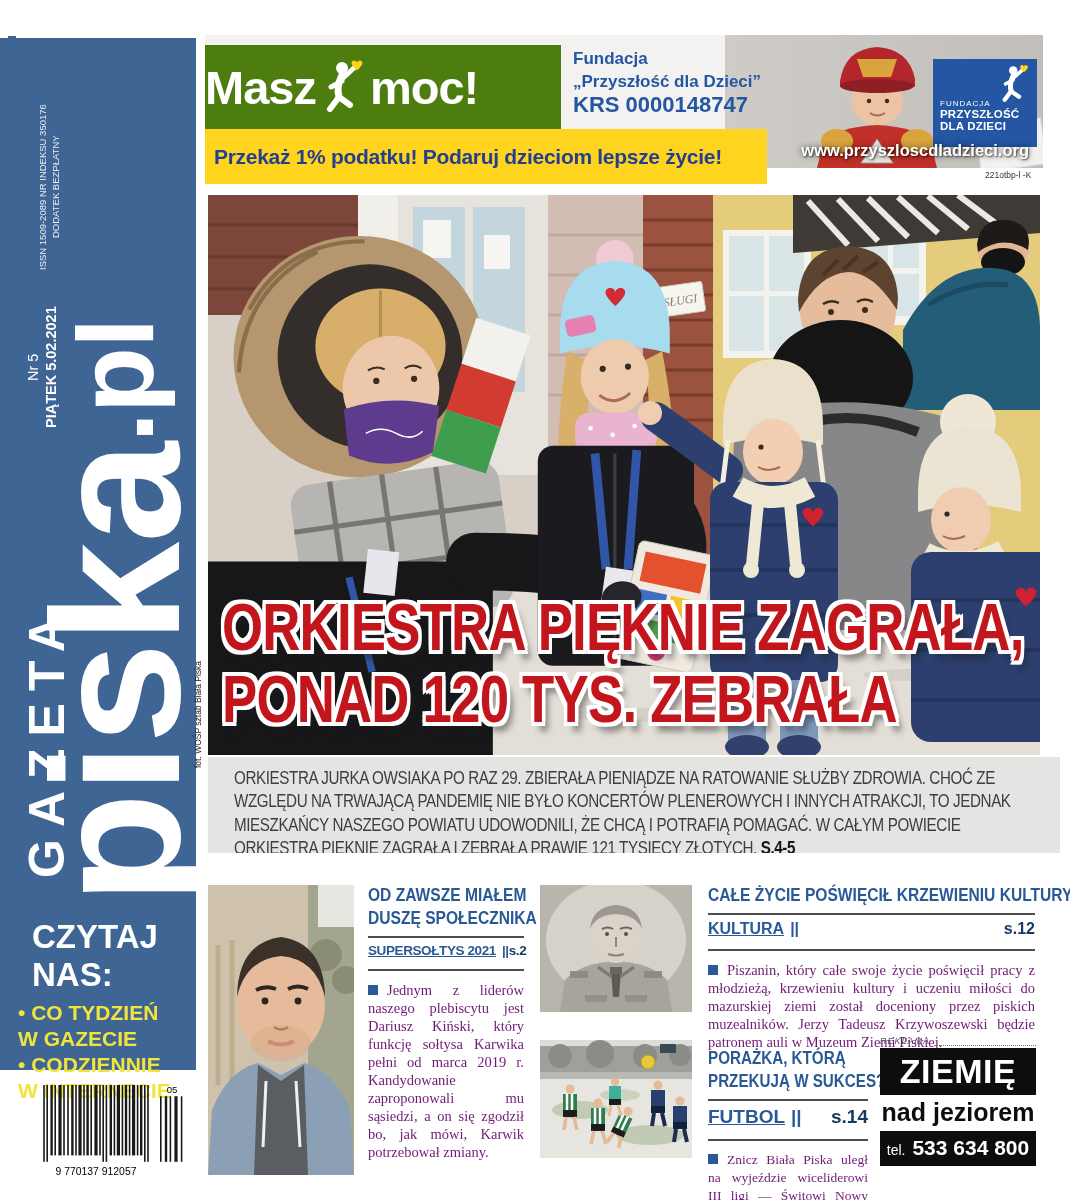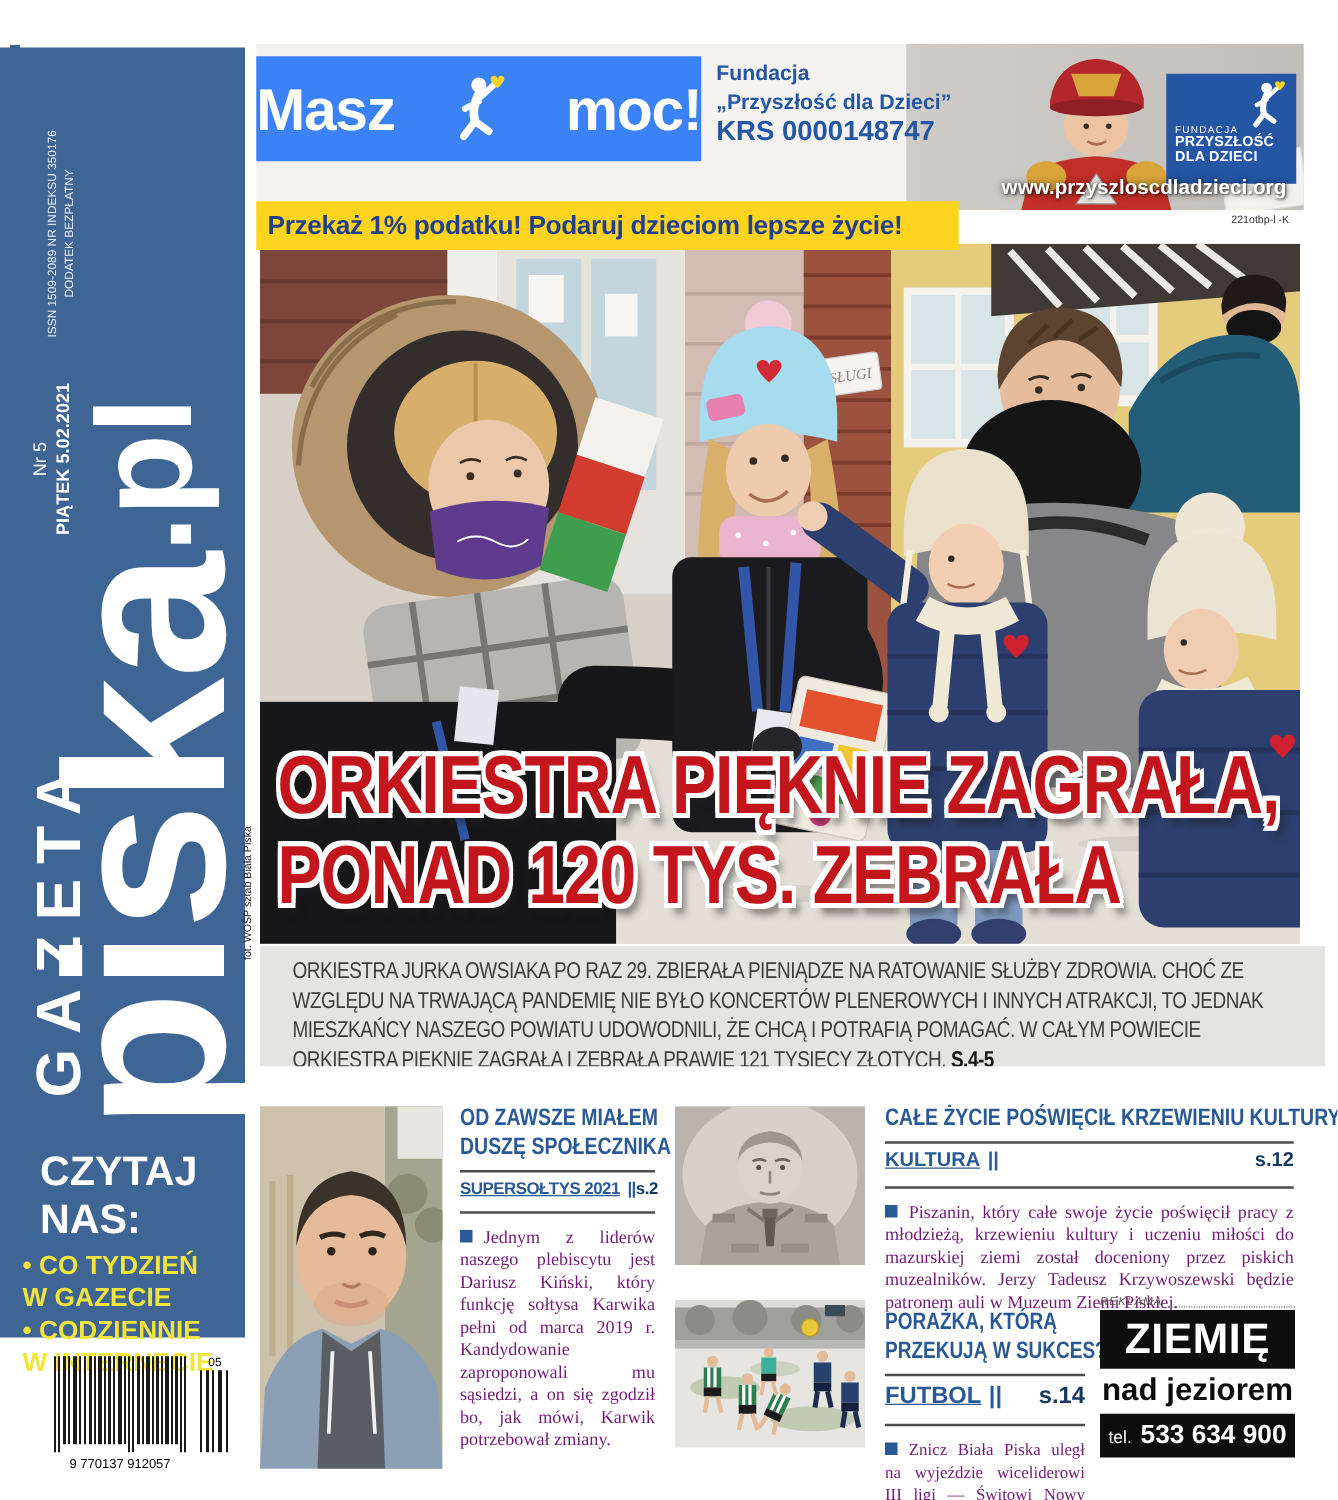--- a/index.html
+++ b/index.html
@@ -4,29 +4,29 @@
 <style>
   html,body{margin:0;padding:0;background:#ffffff;}
   .page{position:relative;width:1070px;height:1200px;background:#fff;overflow:hidden;
         font-family:"Liberation Sans",sans-serif;}
   
   .vrot{writing-mode:vertical-rl;transform:rotate(180deg);position:absolute;}
   
   .edge-tick{position:absolute;left:8px;top:36px;width:8px;height:132px;background:#3e6594;}
   .banner{position:absolute;left:205px;top:35px;width:838px;height:133px;background:#f3f2f0;}
   .banner-photo{position:absolute;right:0;top:0;width:318px;height:133px;}
-  .slogan-box{position:absolute;left:0;top:10px;width:356px;height:84px;background:#3b82f6;
-              display:flex;align-items:center;justify-content:space-between;gap:6px;}
+  .slogan-box{position:absolute;left:0;top:10px;width:356px;height:84px;background:#4d7c0f;
+              display:flex;align-items:center;justify-content:flex-start;gap:6px;}
   .slogan-word{color:#fff;font-weight:bold;font-size:47px;letter-spacing:-1px;}
   .org-block{position:absolute;left:368px;top:12px;color:#2456a4;font-weight:bold;line-height:23px;}
   .org-l1,.org-l2{font-size:17px;}
   .org-l3{font-size:22px;letter-spacing:0;}
-  .strip{position:absolute;left:0;top:94px;width:562px;height:39px;background:#ffd41e;z-index:3;
+  .strip{position:absolute;left:0;top:94px;width:562px;height:55px;background:#ffd41e;z-index:3;
          color:#23408f;font-weight:bold;font-size:21px;letter-spacing:-0.3px;
-         display:flex;align-items:center;padding-left:9px;box-sizing:border-box;margin-top:32px;}
+         display:flex;align-items:center;padding-left:9px;box-sizing:border-box;}
   .logo-box{position:absolute;right:6px;top:24px;width:104px;height:88px;background:#2456a4;z-index:3;
             color:#fff;box-sizing:border-box;padding:6px 7px;}
   .logo-box .lb1{font-size:8px;letter-spacing:1px;margin-top:34px;}
   .logo-box .lb2,.logo-box .lb3{font-size:11.5px;font-weight:bold;letter-spacing:0.2px;}
   .logo-child{position:absolute;right:8px;top:5px;}
   .banner-url{position:absolute;right:14px;bottom:8px;z-index:3;color:#fff;font-weight:bold;font-size:16.5px;
               text-shadow:0 0 6px rgba(0,0,0,.65),1px 1px 2px rgba(0,0,0,.6);}
   .banner-code{position:absolute;left:985px;top:170px;font-size:8.5px;color:#333;}
   
   .sidebar{position:absolute;left:0;top:38px;width:196px;height:1032px;background:#3e6594;}
@@ -542,18 +542,18 @@
     <span>REKLAMA</span>
     <span class="dots"></span>
   </div>
   <div class="ad">
     <div class="ad-box">
       <div>ZIEMIĘ</div>
     </div>
     <div class="ad-mid">nad jeziorem</div>
     <div class="ad-tel">
       <span class="pre">tel.</span>
-      <span class="num">533 634 900</span>
+      <span class="num">533 634 800</span>
     </div>
 
   </div>
 
 </div>
 
 </body></html>

